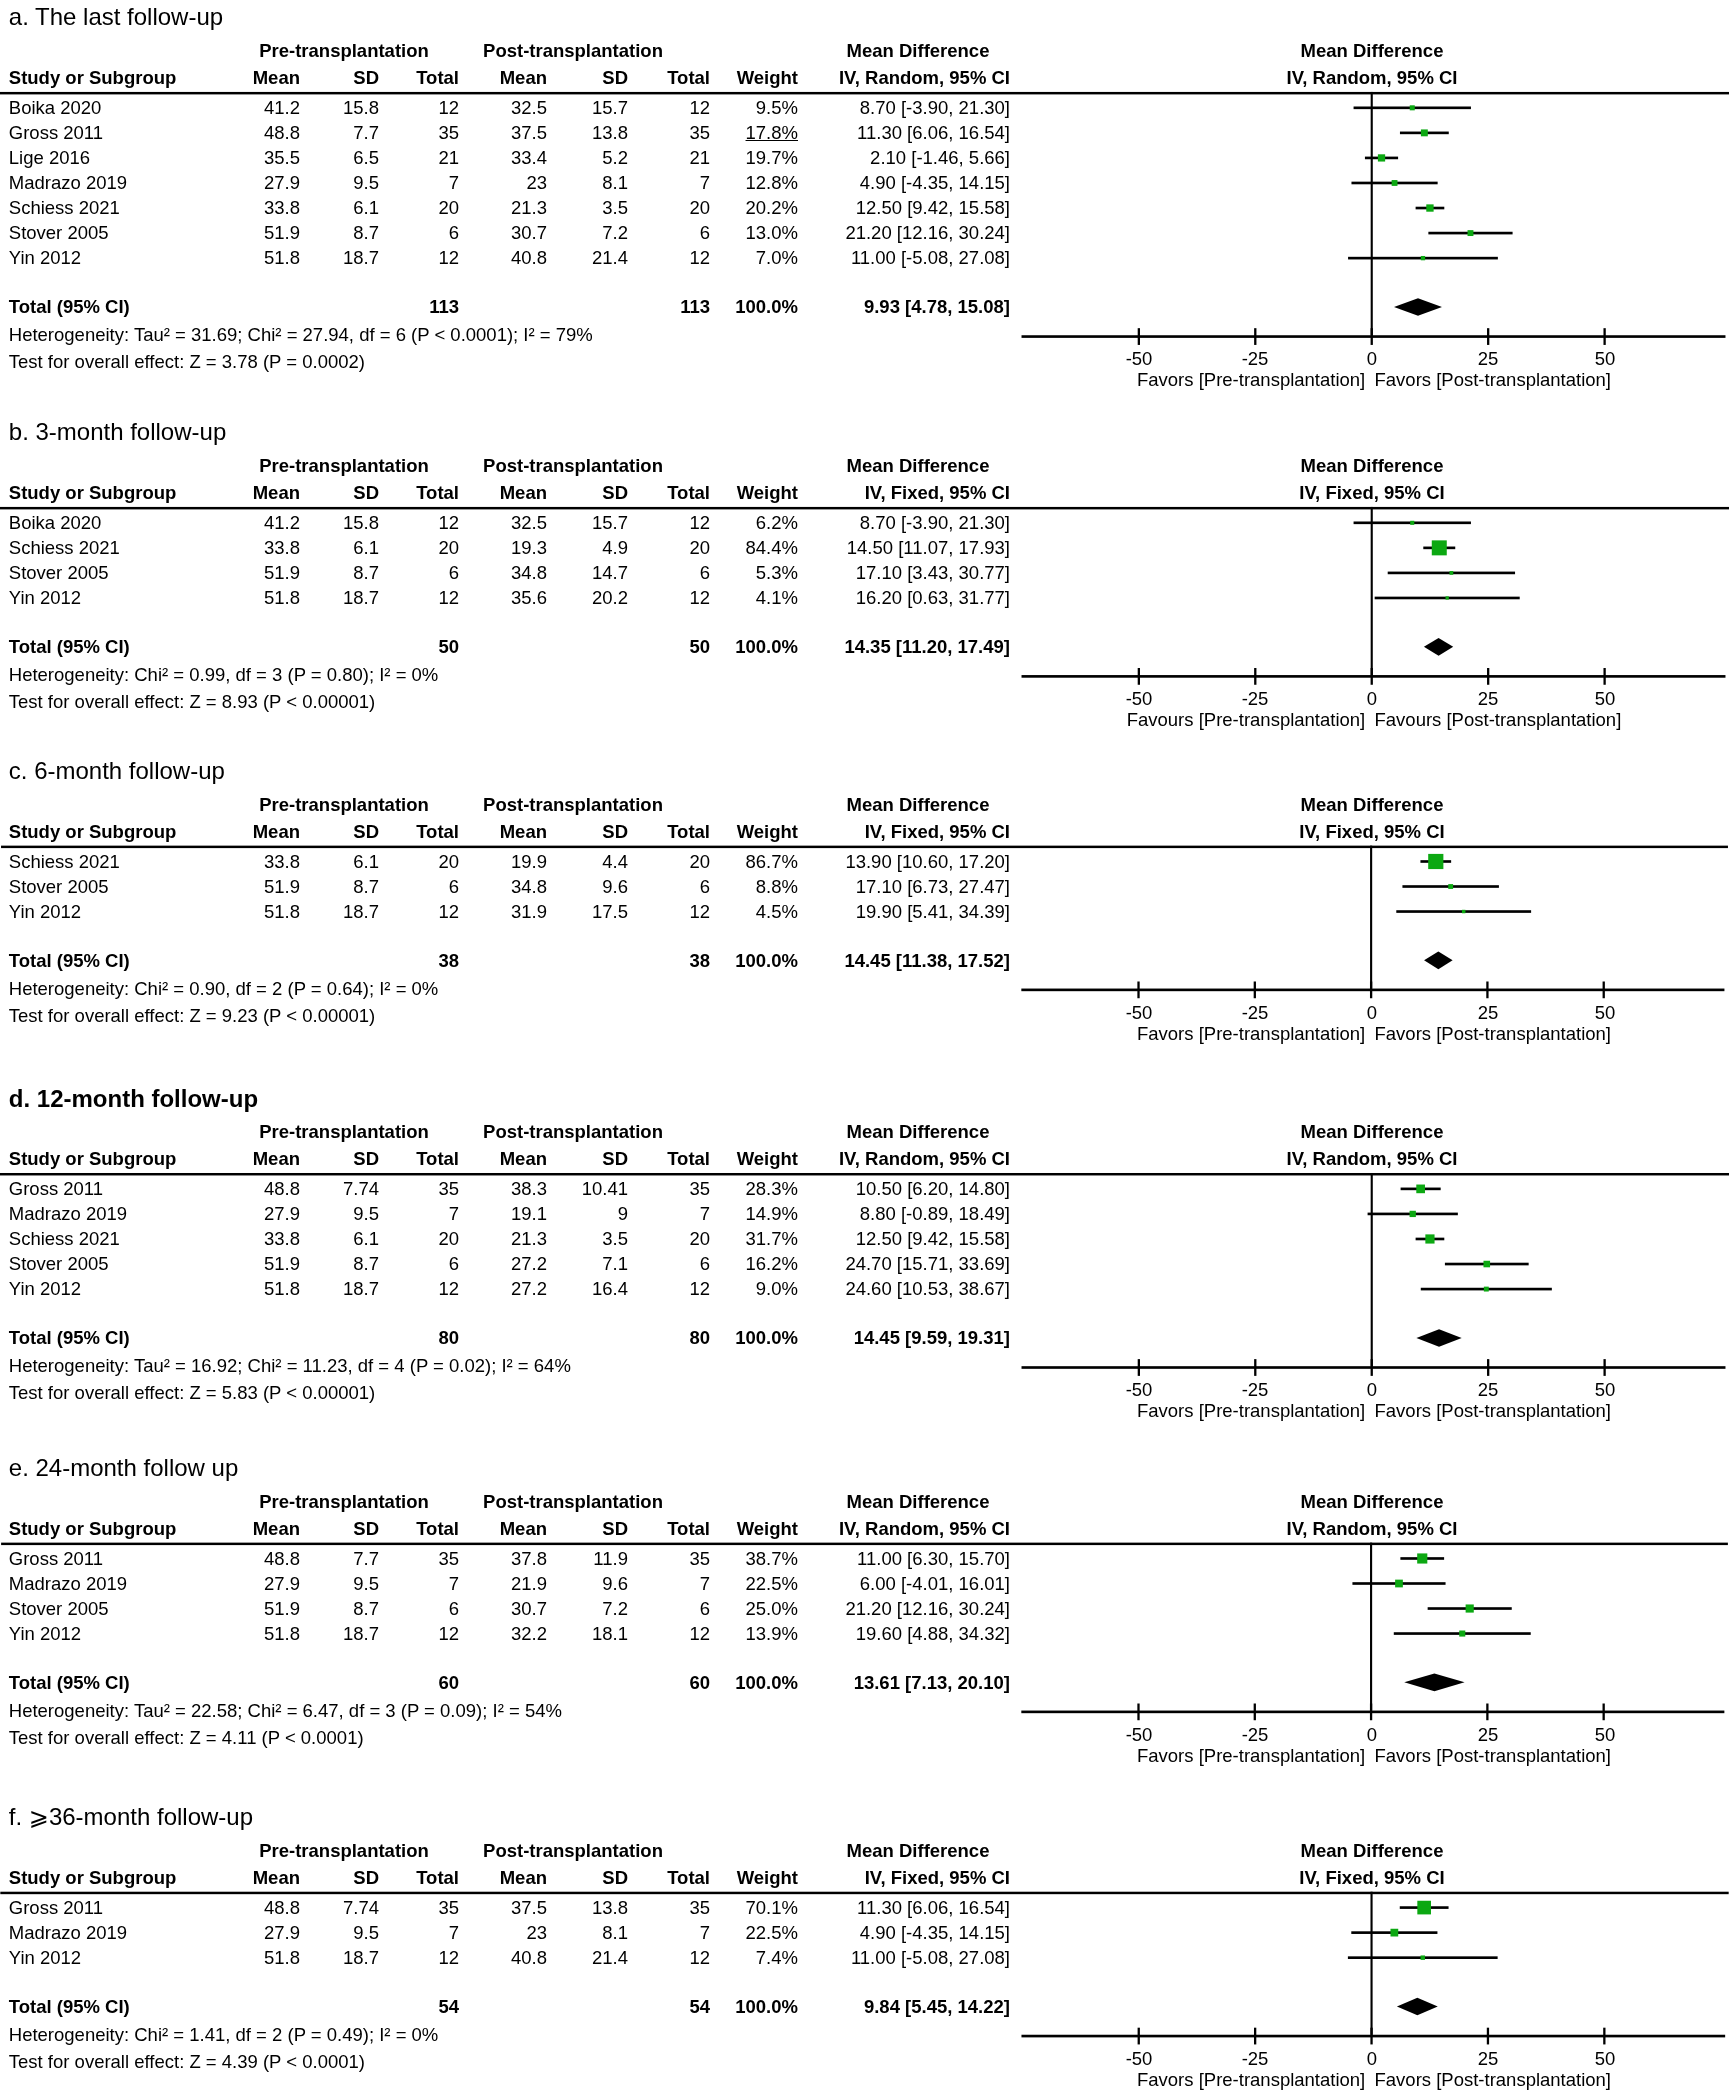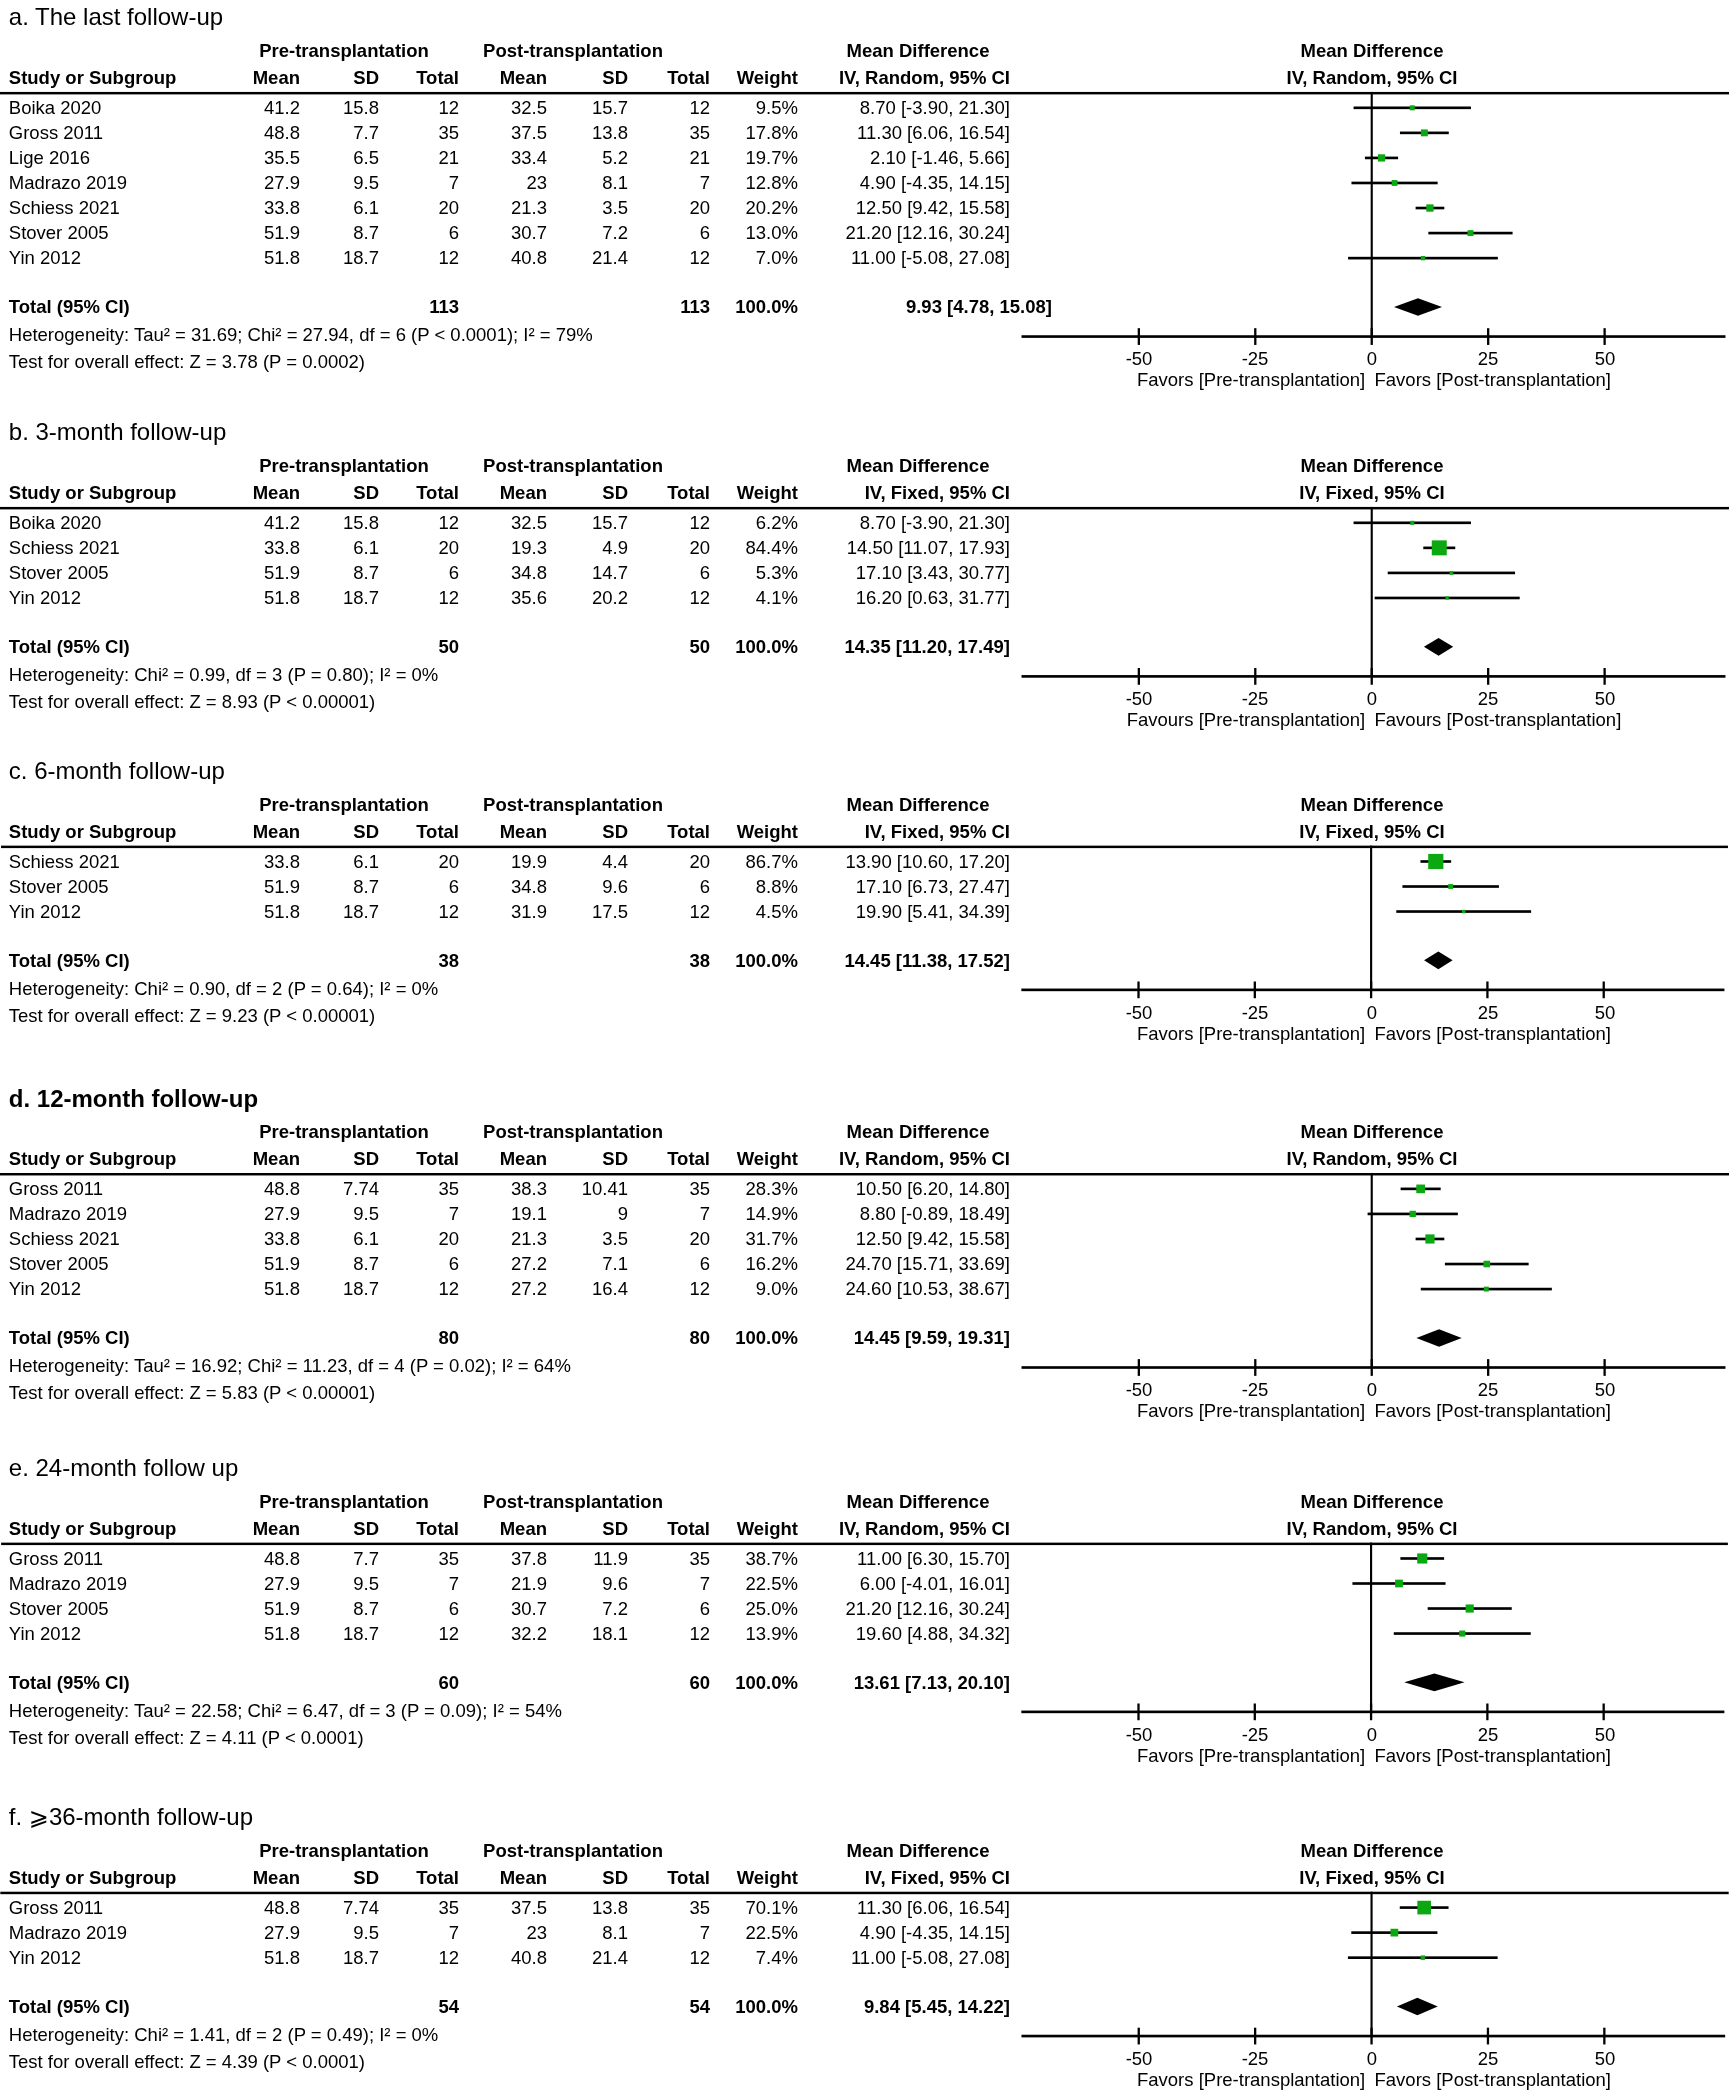--- a/index.html
+++ b/index.html
@@ -66,21 +66,21 @@
         <div class="t" style="right: 1019px; text-align: right; top: 98px;">12</div>
         <div class="t" style="right: 931px; text-align: right; top: 98px;">9.5%</div>
         <div class="t" style="right: 719px; text-align: right; top: 98px;">8.70 [-3.90, 21.30]</div>
         <div class="t" style="left: 8.8px; top: 123px;">Gross 2011</div>
         <div class="t" style="right: 1429px; text-align: right; top: 123px;">48.8</div>
         <div class="t" style="right: 1350px; text-align: right; top: 123px;">7.7</div>
         <div class="t" style="right: 1270px; text-align: right; top: 123px;">35</div>
         <div class="t" style="right: 1182px; text-align: right; top: 123px;">37.5</div>
         <div class="t" style="right: 1101px; text-align: right; top: 123px;">13.8</div>
         <div class="t" style="right: 1019px; text-align: right; top: 123px;">35</div>
-        <div class="t" style="right: 931px; text-align: right; top: 123px;">17.8%</div>
+        <div class="t" style="right: 931px; text-align: right; top: 123px; text-decoration: underline;">17.8%</div>
         <div class="t" style="right: 719px; text-align: right; top: 123px;">11.30 [6.06, 16.54]</div>
         <div class="t" style="left: 8.8px; top: 148px;">Lige 2016</div>
         <div class="t" style="right: 1429px; text-align: right; top: 148px;">35.5</div>
         <div class="t" style="right: 1350px; text-align: right; top: 148px;">6.5</div>
         <div class="t" style="right: 1270px; text-align: right; top: 148px;">21</div>
         <div class="t" style="right: 1182px; text-align: right; top: 148px;">33.4</div>
         <div class="t" style="right: 1101px; text-align: right; top: 148px;">5.2</div>
         <div class="t" style="right: 1019px; text-align: right; top: 148px;">21</div>
         <div class="t" style="right: 931px; text-align: right; top: 148px;">19.7%</div>
         <div class="t" style="right: 719px; text-align: right; top: 148px;">2.10 [-1.46, 5.66]</div>
@@ -117,21 +117,21 @@
         <div class="t" style="right: 1270px; text-align: right; top: 248px;">12</div>
         <div class="t" style="right: 1182px; text-align: right; top: 248px;">40.8</div>
         <div class="t" style="right: 1101px; text-align: right; top: 248px;">21.4</div>
         <div class="t" style="right: 1019px; text-align: right; top: 248px;">12</div>
         <div class="t" style="right: 931px; text-align: right; top: 248px;">7.0%</div>
         <div class="t" style="right: 719px; text-align: right; top: 248px;">11.00 [-5.08, 27.08]</div>
         <div class="t bold" style="left: 8.8px; top: 297px;">Total (95% CI)</div>
         <div class="t bold" style="right: 1270px; text-align: right; top: 297px;">113</div>
         <div class="t bold" style="right: 1019px; text-align: right; top: 297px;">113</div>
         <div class="t bold" style="right: 931px; text-align: right; top: 297px;">100.0%</div>
-        <div class="t bold" style="right: 677px; text-align: left; top: 297px;">9.93 [4.78, 15.08]</div>
+        <div class="t bold" style="right: 719px; text-align: left; top: 297px;">9.93 [4.78, 15.08]</div>
         <div class="t" style="left: 8.8px; top: 325px;">Heterogeneity: Tau² = 31.69; Chi² = 27.94, df = 6 (P &lt; 0.0001); I² = 79%</div>
         <div class="t" style="left: 8.8px; top: 352px;">Test for overall effect: Z = 3.78 (P = 0.0002)</div>
         <div class="t" style="left: 1139px; transform: translateX(-50%); top: 349px;">-50</div>
         <div class="t" style="left: 1255px; transform: translateX(-50%); top: 349px;">-25</div>
         <div class="t" style="left: 1372px; transform: translateX(-50%); top: 349px;">0</div>
         <div class="t" style="left: 1488px; transform: translateX(-50%); top: 349px;">25</div>
         <div class="t" style="left: 1605px; transform: translateX(-50%); top: 349px;">50</div>
         <div class="t" style="left: 1374px; transform: translateX(-50%); top: 370px;">Favors [Pre-transplantation] Favors [Post-transplantation]</div>
       </section>
       <section class="panel" style="top: 415px; height: 340px;">

